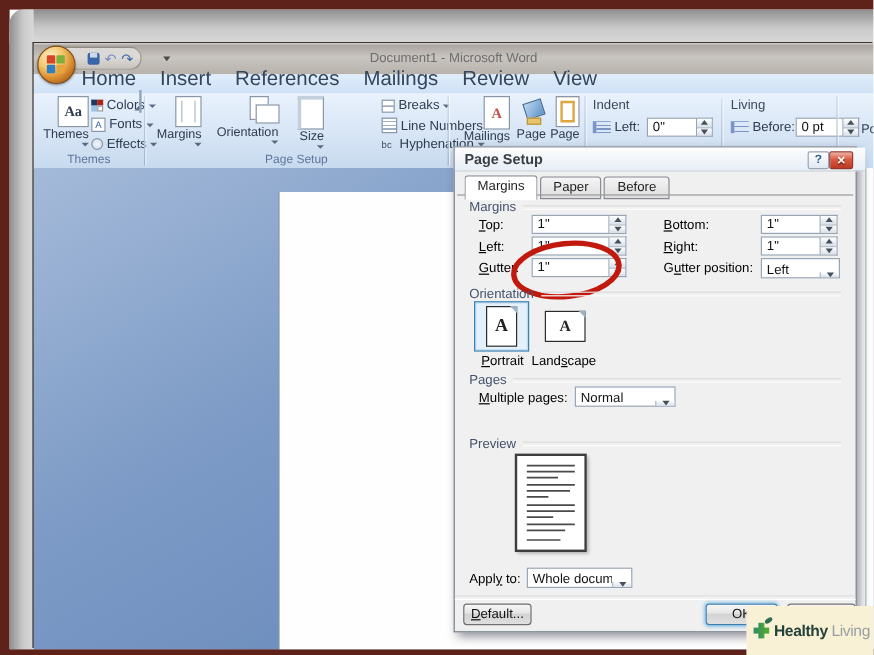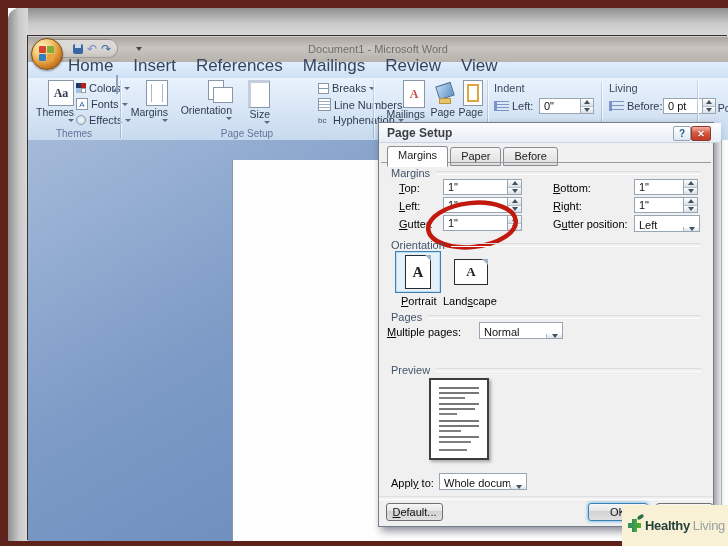--- a/index.html
+++ b/index.html
@@ -401,21 +401,21 @@
         <i class="fold"></i>
     </span>
   </div>
   <span class="dlabel" style="left:22px;top:172px"><u>P</u>ortrait</span>
   <span class="dlabel" style="left:64px;top:172px">Land<u>s</u>cape</span>
 
   <div class="sect" style="left:12px;top:188px;width:310px">
     <span>Pages</span>
       <i class="rule"></i>
   </div>
-  <span class="dlabel" style="left:8px;top:203px"><u>M</u>ultiple pages:</span>
+  <span class="dlabel" style="left:20px;top:203px"><u>M</u>ultiple pages:</span>
   <div class="abs combo" style="left:100px;top:199px;width:84px;height:17px">
     <span class="val">Normal</span>
     <span class="btn">
         <i class="tri-dn"></i>
       </span>
   </div>
 
   <div class="sect" style="left:12px;top:241px;width:310px">
     <span>Preview</span>
       <i class="rule"></i>

